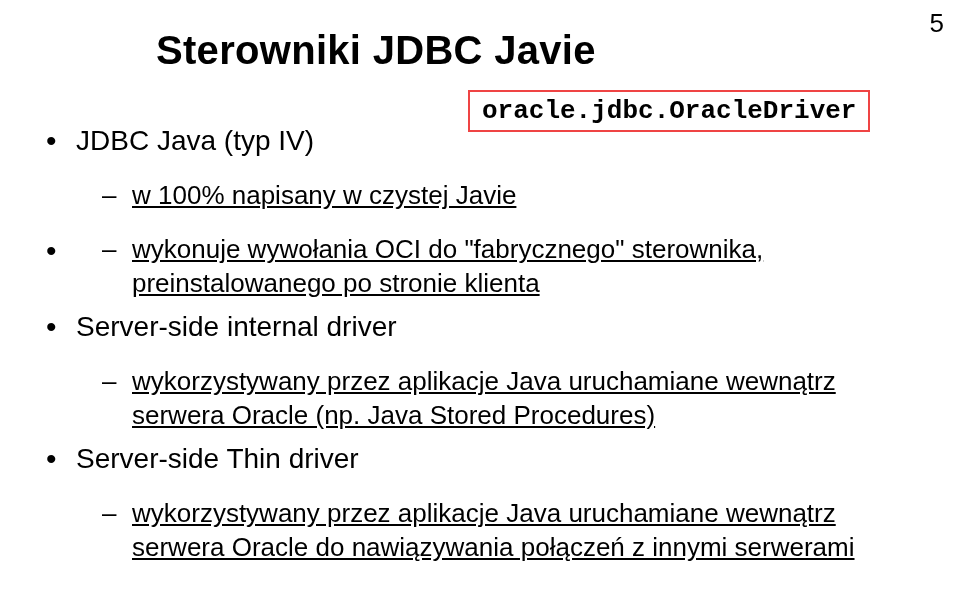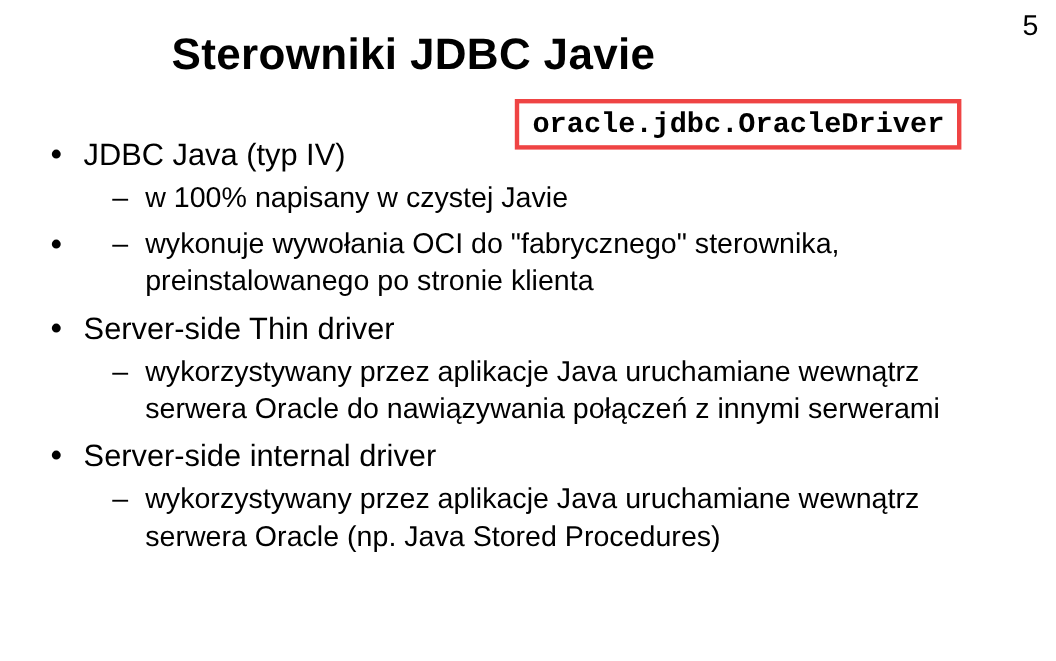--- a/index.html
+++ b/index.html
@@ -29,21 +29,21 @@
       position: absolute;
       top: 8px;
       right: 16px;
       font-size: 26px;
       font-family: Verdana, Geneva, sans-serif;
     }
     .driver-box {
       position: absolute;
       top: 90px;
       left: 468px;
-      border: 4px solid #ef4444;
+      border: 2px solid #ef4444;
       padding: 4px 12px;
       font-family: "Courier New", Courier, monospace;
       font-size: 26px;
       font-weight: bold;
       white-space: nowrap;
     }
     .content {
       margin-top: 50px;
       font-size: 28px;
       line-height: 1.3;
@@ -60,21 +60,22 @@
     ul.lvl1 > li::before {
       content: "•";
       position: absolute;
       left: 2px;
       top: -2px;
       font-size: 30px;
     }
     ul.lvl2 {
       list-style: none;
       padding-left: 26px;
-      margin-top: 4px;
+      margin-top: 20px;
+      text-decoration: underline;
     }
     ul.lvl2 > li {
       position: relative;
       padding-left: 30px;
       font-size: 26px;
       margin-bottom: 6px;
     }
     ul.lvl2 > li::before {
       content: "–";
       position: absolute;
@@ -104,29 +105,29 @@
         </ul>
       </li>
 
       <li>
         <ul class="lvl2">
           <li>wykonuje wywołania OCI do "fabrycznego" sterownika, preinstalowanego po stronie klienta</li>
         </ul>
       </li>
 
       <li>
-        <span>Server-side Thin driver</span>
+        <span>Server-side internal driver</span>
         <ul class="lvl2">
-          <li>wykorzystywany przez aplikacje Java uruchamiane wewnątrz serwera Oracle do nawiązywania połączeń z innymi serwerami</li>
+          <li>wykorzystywany przez aplikacje Java uruchamiane wewnątrz serwera Oracle (np. Java Stored Procedures)</li>
         </ul>
       </li>
 
       <li>
-        <span>Server-side internal driver</span>
+        <span>Server-side Thin driver</span>
         <ul class="lvl2">
-          <li>wykorzystywany przez aplikacje Java uruchamiane wewnątrz serwera Oracle (np. Java Stored Procedures)</li>
+          <li>wykorzystywany przez aplikacje Java uruchamiane wewnątrz serwera Oracle do nawiązywania połączeń z innymi serwerami</li>
         </ul>
       </li>
 
     </ul>
   </div>
 
 </div>
 
 </body></html>

